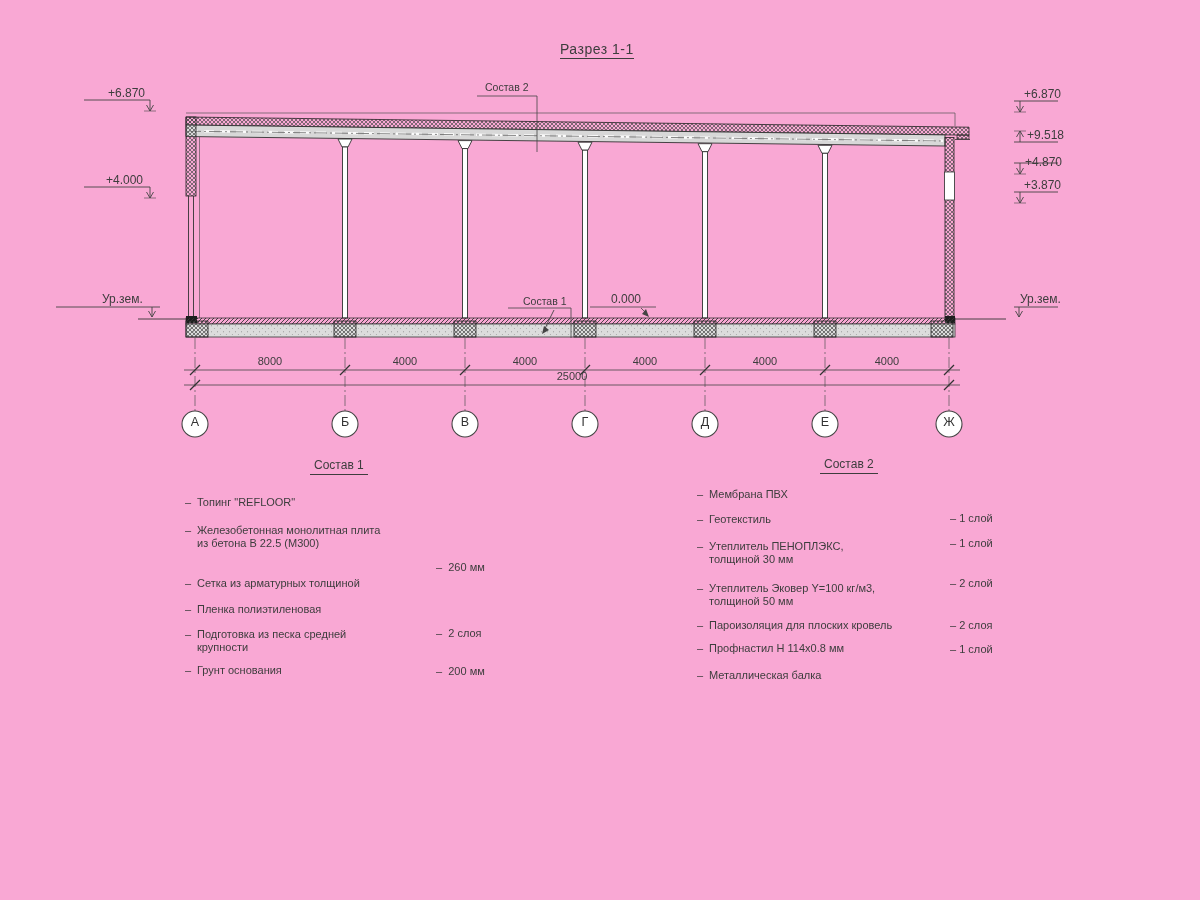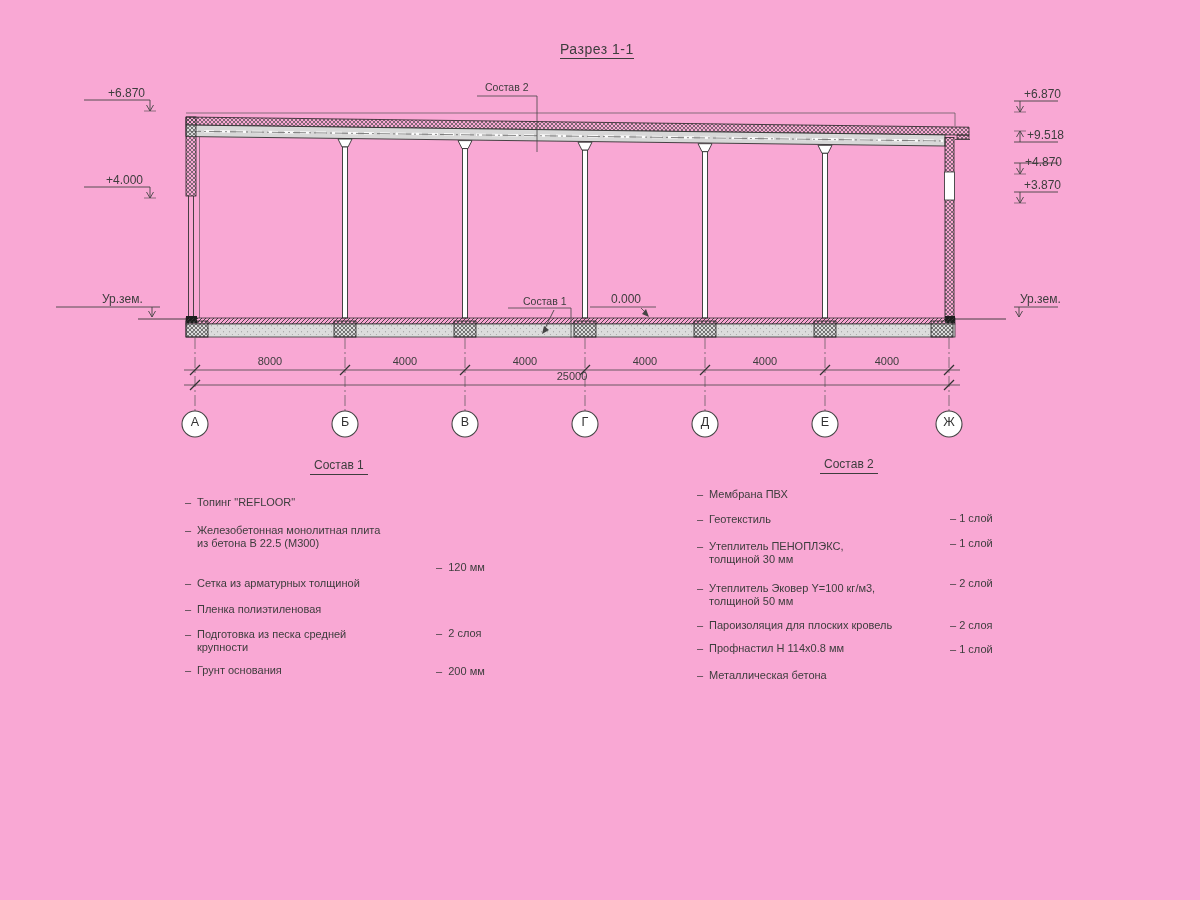--- a/index.html
+++ b/index.html
@@ -224,21 +224,21 @@
     <span class="heading" style="left:125px;top:3px;">Состав 1</span>
     <div class="li" style="top:41px">
       <span class="bullet">–</span>
       <span class="li-name">Топинг "REFLOOR"</span>
       <span class="li-val"></span>
     </div>
     <div class="li" style="top:69px">
       <span class="bullet">–</span>
       <span class="li-name">Железобетонная  монолитная плита
 из бетона В 22.5 (М300)</span>
-      <span class="li-val v2">–  120 мм</span>
+      <span class="li-val v2">–  260 мм</span>
     </div>
     <div class="li" style="top:122px">
       <span class="bullet">–</span>
       <span class="li-name">Сетка из арматурных толщиной</span>
       <span class="li-val"></span>
     </div>
     <div class="li" style="top:148px">
       <span class="bullet">–</span>
       <span class="li-name">Пленка полиэтиленовая</span>
       <span class="li-val">–  2 слоя</span>
@@ -285,18 +285,18 @@
       <span class="li-name">Пароизоляция для плоских кровель</span>
       <span class="li-val">– 1 слой</span>
     </div>
     <div class="li" style="top:187px">
       <span class="bullet">–</span>
       <span class="li-name">Профнастил Н 114х0.8 мм</span>
       <span class="li-val"></span>
     </div>
     <div class="li" style="top:214px">
       <span class="bullet">–</span>
-      <span class="li-name">Металлическая бетона</span>
+      <span class="li-name">Металлическая балка</span>
       <span class="li-val"></span>
     </div>
   </div>
 
 </div>
 
 </body></html>

